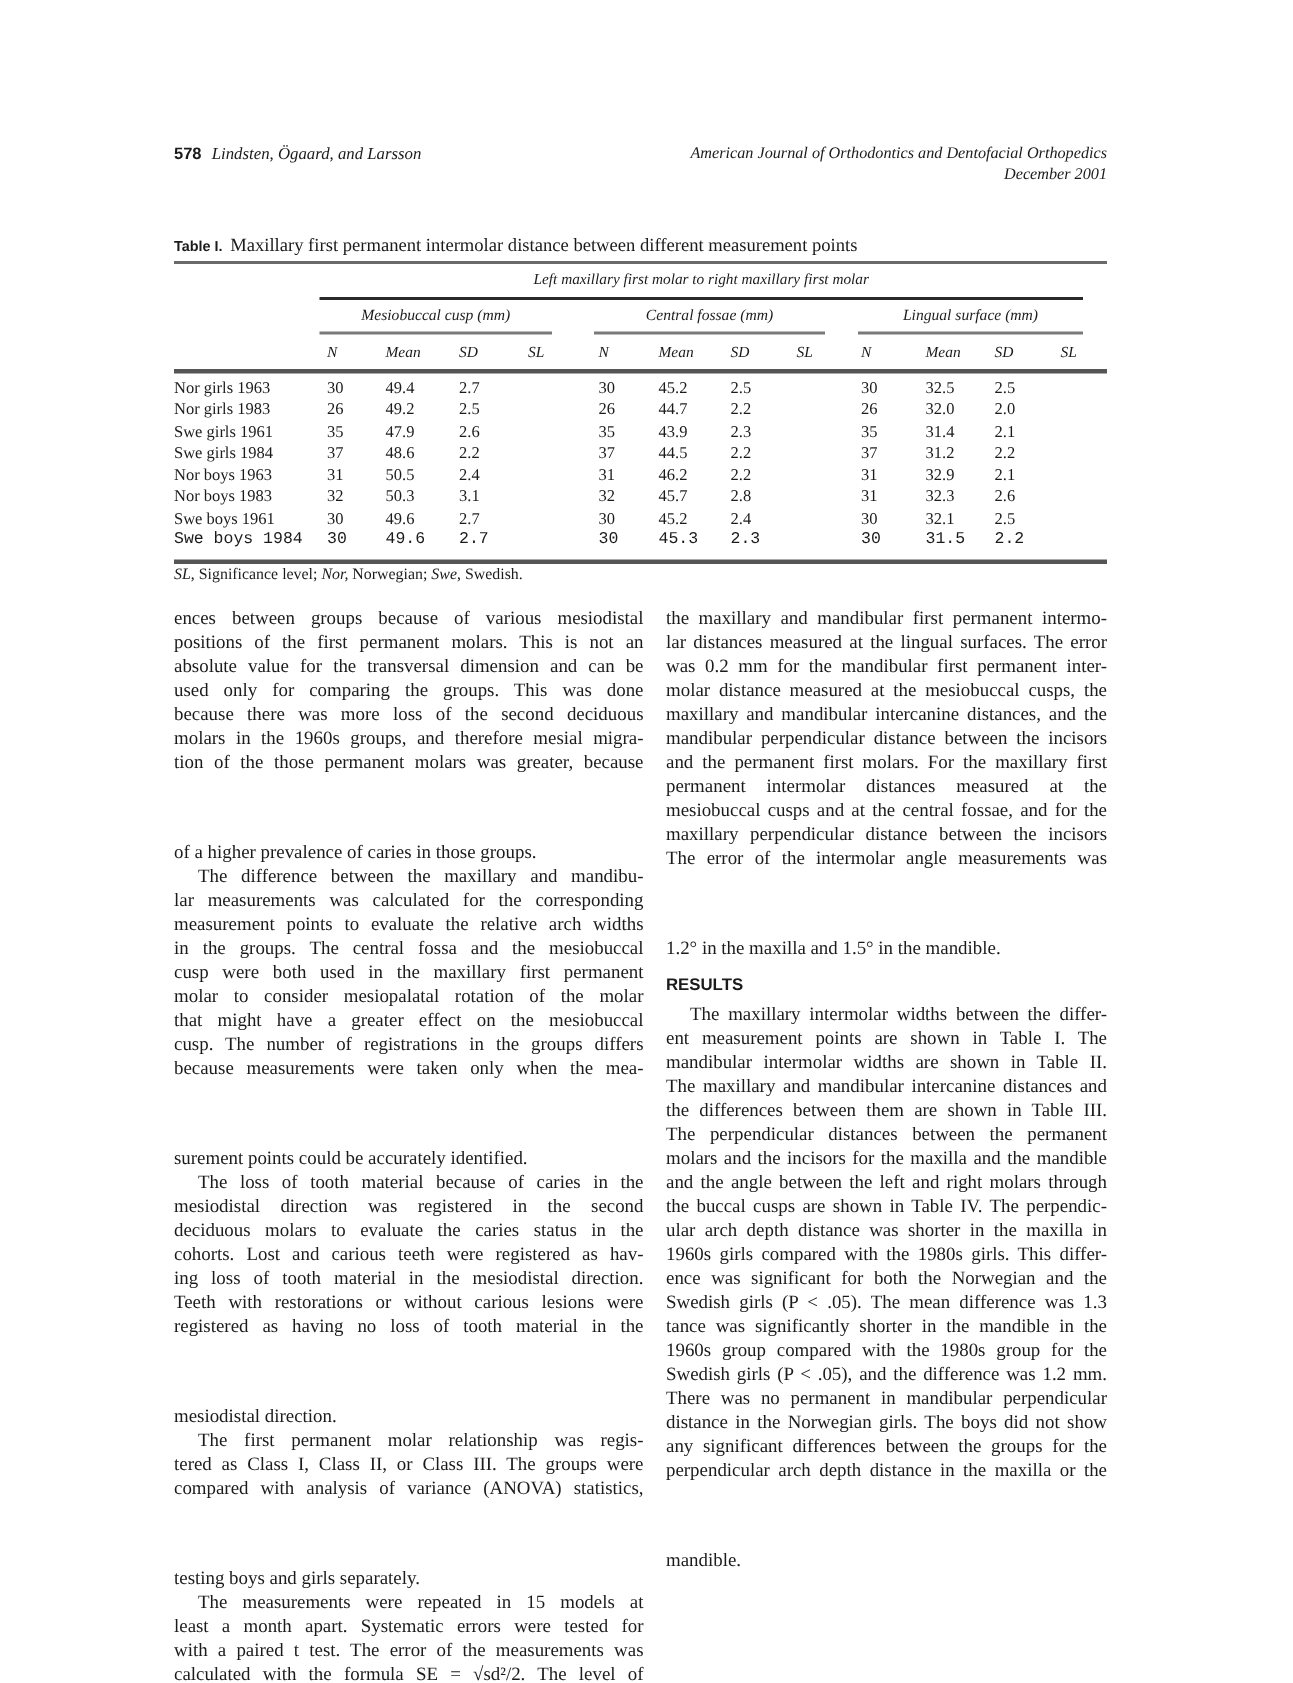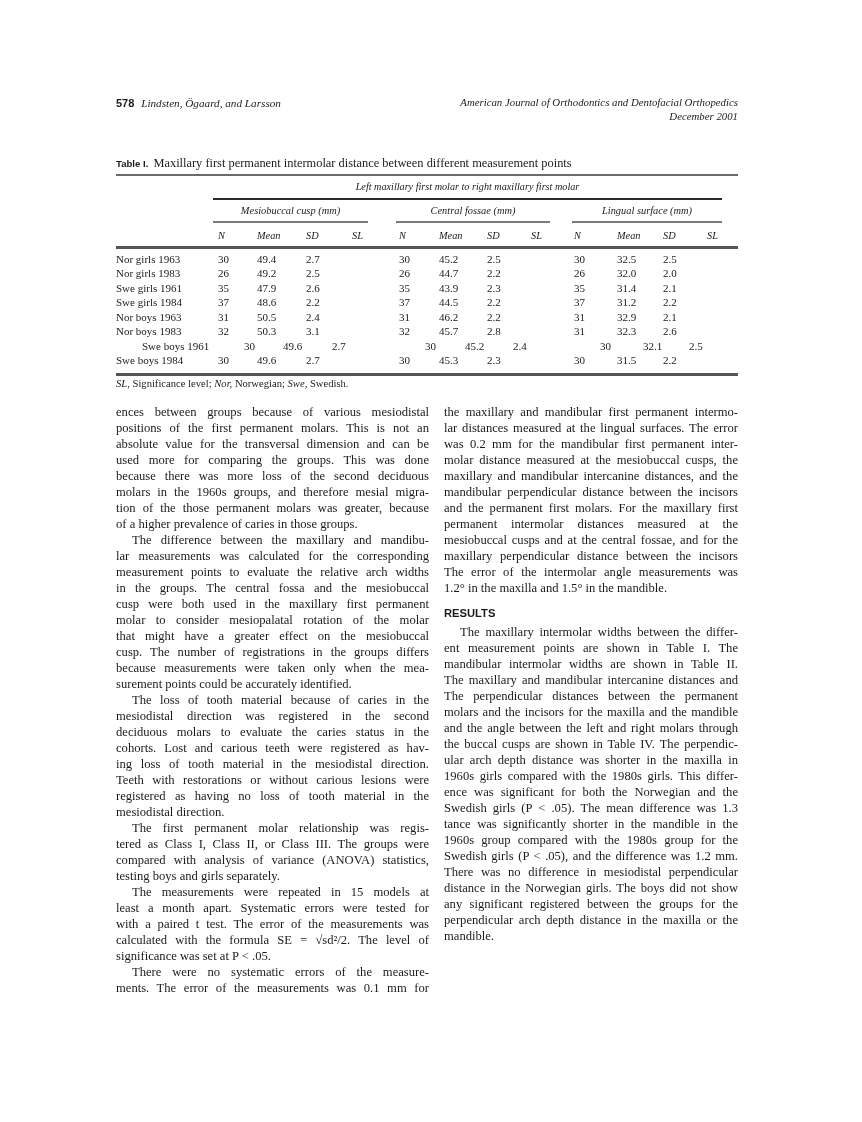--- a/index.html
+++ b/index.html
@@ -35,21 +35,21 @@
   .trow { position:absolute; left:0; width:622px; height:14px; }
 
   .footnote { left:116px; top:377px; font-size:10.6px; line-height:13px; white-space:nowrap; }
   .footnote .ab { font-style:italic; }
 
   
   .col { position:absolute; top:404px; font-size:12.6px; line-height:16px; }
   .col-left { left:116px; width:313px; }
   .col-right { left:444px; width:294px; }
   .ln { height:16px; text-align:justify; text-align-last:justify; }
-  .ln.last { text-align-last:left; }
+  .ln.last { text-align-last:left;margin-top:44px; }
   .ln.ind { text-indent:16px; }
   .sec-head { height:28px; box-sizing:border-box; padding-top:10px; font-family:"Liberation Sans", sans-serif; font-weight:bold; font-size:11.2px; line-height:14px; }
 </style>
 </head>
 <body>
 
 <div id="page">
 
   <div class="abs hdr-left">
     <span class="pg-num">578</span>
@@ -184,37 +184,37 @@
       <span class="cell c5">32</span>
       <span class="cell c6">45.7</span>
       <span class="cell c7">2.8</span>
       <span class="cell c8"></span>
       <span class="cell c9">31</span>
       <span class="cell c10">32.3</span>
       <span class="cell c11">2.6</span>
       <span class="cell c12"></span>
     </div>
 
-    <div class="trow" style="top:339px;margin-left:26px;">
+    <div class="trow" style="top:339px;">
       <span class="cell c0">Swe boys 1961</span>
       <span class="cell c1">30</span>
       <span class="cell c2">49.6</span>
       <span class="cell c3">2.7</span>
       <span class="cell c4"></span>
       <span class="cell c5">30</span>
       <span class="cell c6">45.2</span>
       <span class="cell c7">2.4</span>
       <span class="cell c8"></span>
       <span class="cell c9">30</span>
       <span class="cell c10">32.1</span>
       <span class="cell c11">2.5</span>
       <span class="cell c12"></span>
     </div>
 
-    <div class="trow" style="top:352.5px;">
+    <div class="trow" style="top:352.5px;font-family:Liberation Mono, monospace;">
       <span class="cell c0">Swe boys 1984</span>
       <span class="cell c1">30</span>
       <span class="cell c2">49.6</span>
       <span class="cell c3">2.7</span>
       <span class="cell c4"></span>
       <span class="cell c5">30</span>
       <span class="cell c6">45.3</span>
       <span class="cell c7">2.3</span>
       <span class="cell c8"></span>
       <span class="cell c9">30</span>
@@ -226,21 +226,21 @@
 
   <div class="abs footnote">
     <span class="ab">SL</span><span>, Significance level; </span><span class="ab">Nor,</span><span> Norwegian; </span><span class="ab">Swe</span><span>, Swedish.</span>
   </div>
 
   <div class="col col-left">
     <div>
       <div class="ln">ences between groups because of various mesiodistal</div>
       <div class="ln">positions of the first permanent molars. This is not an</div>
       <div class="ln">absolute value for the transversal dimension and can be</div>
-      <div class="ln">used more for comparing the groups. This was done</div>
+      <div class="ln">used only for comparing the groups. This was done</div>
       <div class="ln">because there was more loss of the second deciduous</div>
       <div class="ln">molars in the 1960s groups, and therefore mesial migra-</div>
       <div class="ln">tion of the those permanent molars was greater, because</div>
       <div class="ln last">of a higher prevalence of caries in those groups.</div>
     </div>
     <div>
       <div class="ln ind">The difference between the maxillary and mandibu-</div>
       <div class="ln">lar measurements was calculated for the corresponding</div>
       <div class="ln">measurement points to evaluate the relative arch widths</div>
       <div class="ln">in the groups. The central fossa and the mesiobuccal</div>
@@ -296,32 +296,33 @@
       <div class="ln last">1.2° in the maxilla and 1.5° in the mandible.</div>
     </div>
 
     <div class="sec-head">RESULTS</div>
 
     <div>
       <div class="ln ind">The maxillary intermolar widths between the differ-</div>
       <div class="ln">ent measurement points are shown in Table I. The</div>
       <div class="ln">mandibular intermolar widths are shown in Table II.</div>
       <div class="ln">The maxillary and mandibular intercanine distances and</div>
+      <div class="ln">the differences between them are shown in Table III.</div>
       <div class="ln">The perpendicular distances between the permanent</div>
       <div class="ln">molars and the incisors for the maxilla and the mandible</div>
       <div class="ln">and the angle between the left and right molars through</div>
       <div class="ln">the buccal cusps are shown in Table IV. The perpendic-</div>
       <div class="ln">ular arch depth distance was shorter in the maxilla in</div>
       <div class="ln">1960s girls compared with the 1980s girls. This differ-</div>
       <div class="ln">ence was significant for both the Norwegian and the</div>
       <div class="ln">Swedish girls (P &lt; .05). The mean difference was 1.3</div>
       <div class="ln">tance was significantly shorter in the mandible in the</div>
       <div class="ln">1960s group compared with the 1980s group for the</div>
       <div class="ln">Swedish girls (P &lt; .05), and the difference was 1.2 mm.</div>
-      <div class="ln">There was no difference in mesiodistal perpendicular</div>
+      <div class="ln">There was no permanent in mandibular perpendicular</div>
       <div class="ln">distance in the Norwegian girls. The boys did not show</div>
-      <div class="ln">any significant registered between the groups for the</div>
+      <div class="ln">any significant differences between the groups for the</div>
       <div class="ln">perpendicular arch depth distance in the maxilla or the</div>
       <div class="ln last">mandible.</div>
     </div>
   </div>
 
 </div>
 
 </body></html>

